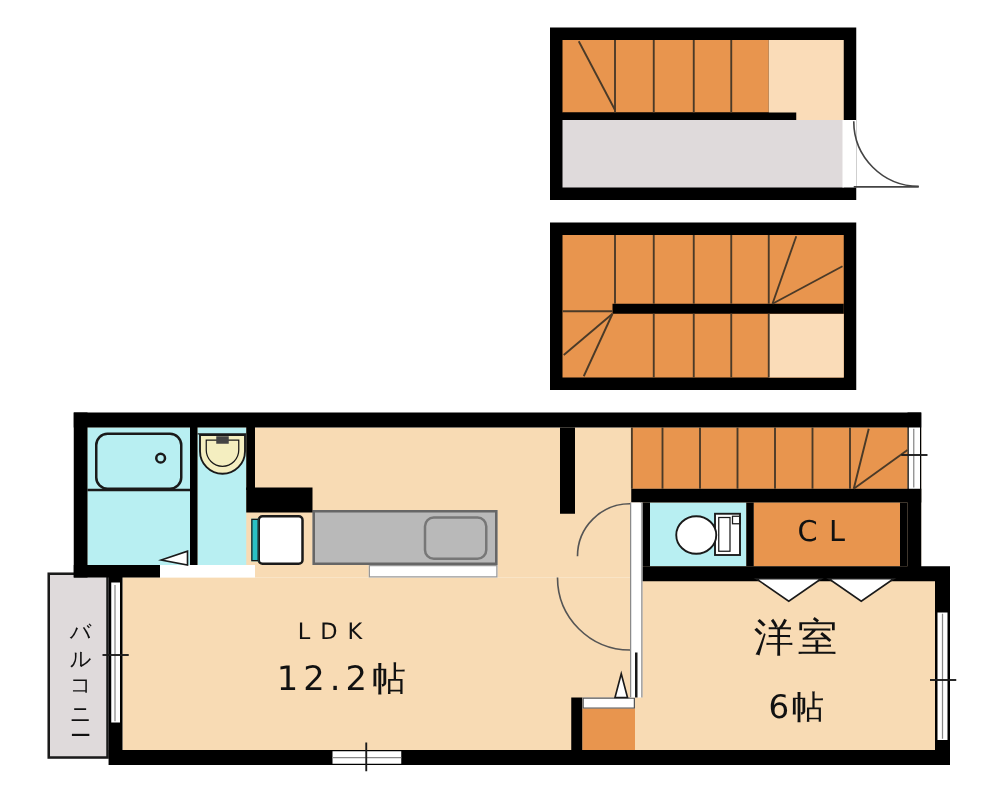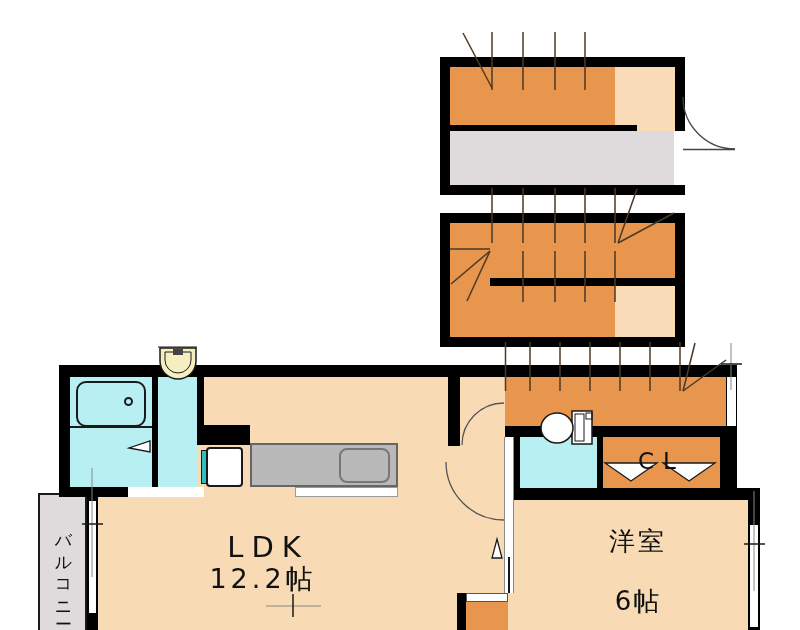--- a/index.html
+++ b/index.html
@@ -1,18 +1,18 @@
 <!DOCTYPE html>
 <html><head>
 <meta charset="utf-8">
 <style>
   html,body{margin:0;padding:0;background:#ffffff;}
   #canvas{position:relative;width:800px;height:630px;background:#ffffff;overflow:hidden;
           font-family:"DejaVu Sans","Liberation Sans",sans-serif;}
-  .abs{position:absolute;box-sizing:border-box;margin-top:35px;}
+  .abs{position:absolute;box-sizing:border-box;}
   .wall{background:#000000;}
   .stairs{background:#e8954e;}
   .landing{background:#fadcb8;}
   .grayarea{background:#dfdadb;}
   .floor{background:#f8dbb4;}
   .cyan{background:#b8eff2;}
   .clfill{background:#e8954e;}
   .whitegap{background:#ffffff;}
   .counter{background:#b9b9b9;border:2px solid #666;}
   .counter-sink{background:#b9b9b9;border:2px solid #777;border-radius:8px;}
@@ -173,22 +173,22 @@
     </g>
 
     <g>
       <rect x="572" y="411" width="20" height="33" fill="#ffffff" stroke="#1a1a1a" stroke-width="1.5"></rect>
       <rect x="575" y="414" width="9" height="27" fill="none" stroke="#1a1a1a" stroke-width="1"></rect>
       <rect x="586" y="413" width="6" height="6" fill="none" stroke="#1a1a1a" stroke-width="1"></rect>
       <ellipse cx="557" cy="428" rx="16" ry="15" fill="#ffffff" stroke="#1a1a1a" stroke-width="1.5"></ellipse>
     </g>
   </svg>
 
-  <div class="abs label" style="left:183px;top:496px;width:170px;font-size:29px;letter-spacing:8px">LDK</div>
-  <div class="abs label" style="left:178px;top:528px;width:170px;font-size:27px;letter-spacing:4px">12.2帖</div>
+  <div class="abs label" style="left:183px;top:496px;width:170px;font-size:18px;letter-spacing:8px">LDK</div>
+  <div class="abs label" style="left:190px;top:528px;width:170px;font-size:27px;letter-spacing:4px">12.2帖</div>
 
-  <div class="abs label" style="left:592px;top:492px;width:92px;font-size:26px;letter-spacing:3px">洋室</div>
+  <div class="abs label" style="left:592px;top:492px;width:92px;font-size:32px;letter-spacing:3px">洋室</div>
   <div class="abs label" style="left:592px;top:552px;width:92px;font-size:26px;letter-spacing:2px">6帖</div>
 
   <div class="abs label" style="left:603px;top:413px;width:117px;font-size:23px;letter-spacing:9px">CL</div>
 
   <div class="abs label" style="left:49px;top:468px;height:134px;width:24px;font-size:17px;letter-spacing:4px;writing-mode:vertical-rl">バルコニー</div>
 </div>
 
 </body></html>

